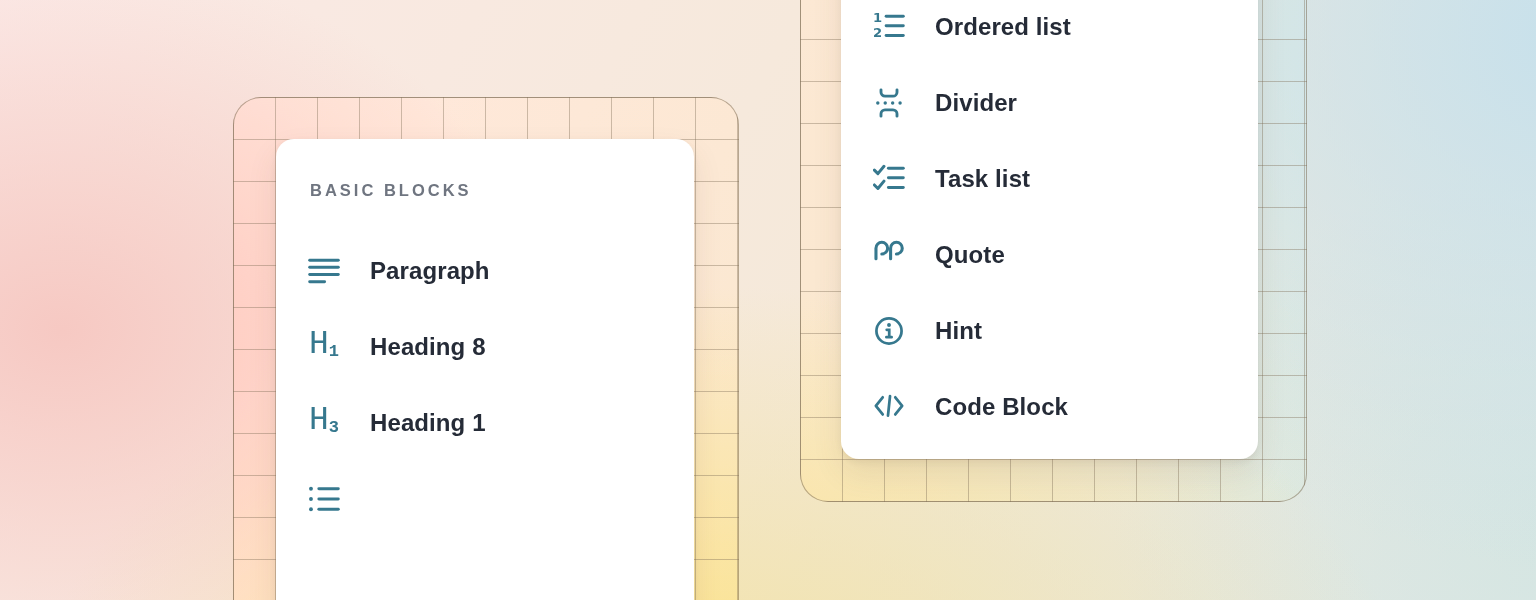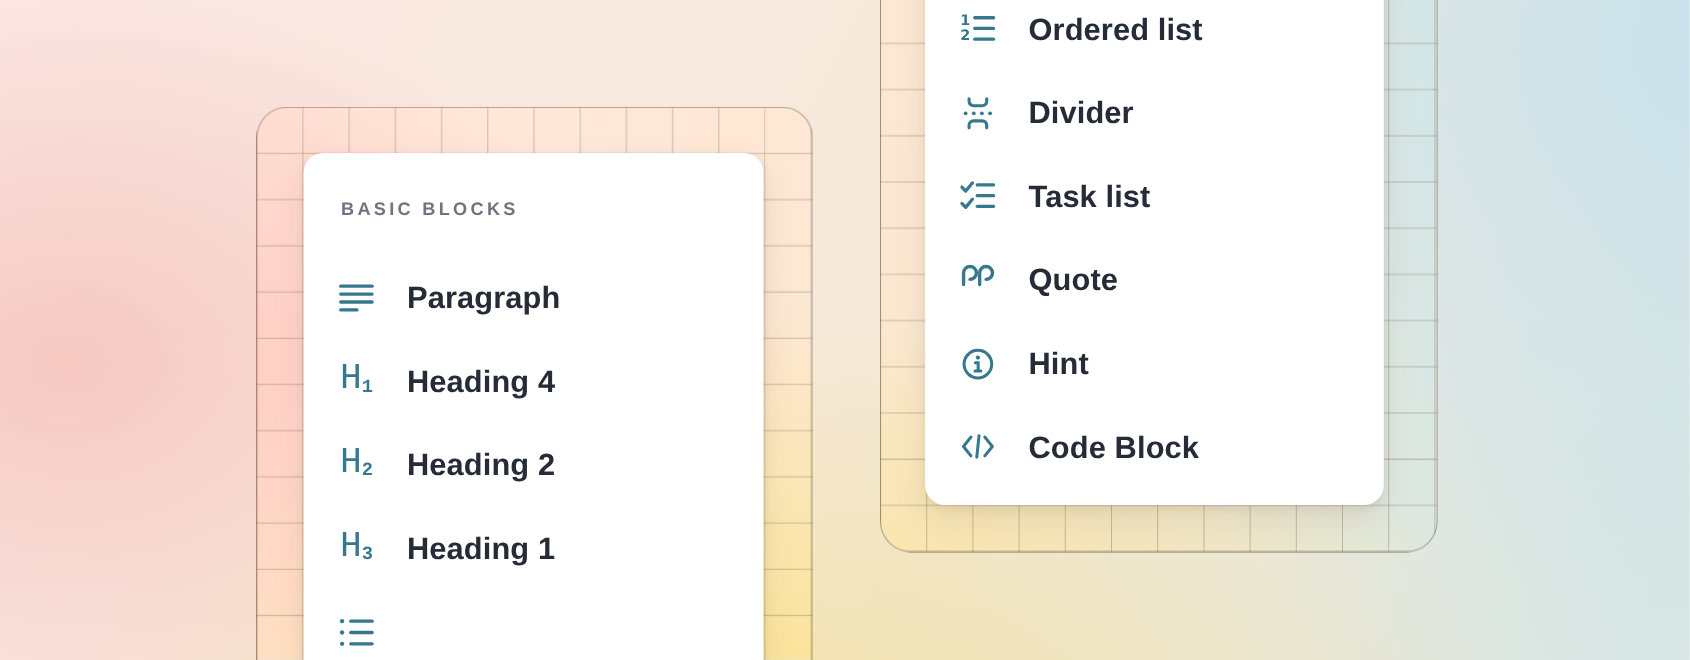--- a/index.html
+++ b/index.html
@@ -24,21 +24,21 @@
   .menu-card{position:absolute;background:#ffffff;border-radius:18px;
     box-shadow:0 14px 30px rgba(95,65,45,0.10),0 3px 10px rgba(60,45,30,0.07);
     box-sizing:border-box;}
   #card-left{left:276px;top:139px;width:418px;height:520px;padding:34px 32px 0;}
   #card-right{left:841px;top:-87px;width:417px;height:546px;padding:76px 32px 0;}
   .section-label{margin:6px 0 32px 2px;font-size:16.5px;line-height:22px;font-weight:700;
     letter-spacing:3px;color:var(--label-color,#6f7580);}
   .menu-item{display:flex;align-items:center;height:76px;cursor:pointer;}
   .icon-slot{width:32px;height:32px;flex:0 0 32px;display:flex;align-items:center;justify-content:center;color:var(--accent,#36788e);}
   .icon-slot svg{display:block;}
-  .item-label{margin-left:30px;font-size:28px;font-weight:700;color:var(--item-color,#252b37);letter-spacing:0.1px;}
+  .item-label{margin-left:30px;font-size:24px;font-weight:700;color:var(--item-color,#252b37);letter-spacing:0.1px;}
   .h-glyph{font-family:Liberation Mono, monospace;font-weight:400;font-size:33px;line-height:30px;color:var(--accent,#36788e);white-space:nowrap;}
   .h-sub{font-size:17px;font-weight:700;position:relative;top:3px;margin-left:0px;}
 </style>
 </head>
 <body>
 
 <div id="stage">
 
   <div class="grid-canvas" id="canvas-left"></div>
   <div class="grid-canvas" id="canvas-right"></div>
@@ -55,29 +55,23 @@
           <line x1="1.5" y1="23.4" x2="14.5" y2="23.4"></line>
         </svg>
       </span>
       <span class="item-label">Paragraph</span>
     </div>
 
     <div class="menu-item">
       <span class="icon-slot">
         <span class="h-glyph">H<span class="h-sub">1</span></span>
       </span>
-      <span class="item-label">Heading 4</span>
+      <span class="item-label">Heading 8</span>
     </div>
 
-    <div class="menu-item">
-      <span class="icon-slot">
-        <span class="h-glyph">H<span class="h-sub">2</span></span>
-      </span>
-      <span class="item-label">Heading 2</span>
-    </div>
 
     <div class="menu-item">
       <span class="icon-slot">
         <span class="h-glyph">H<span class="h-sub">3</span></span>
       </span>
       <span class="item-label">Heading 1</span>
     </div>
 
     <div class="menu-item">
       <span class="icon-slot">

